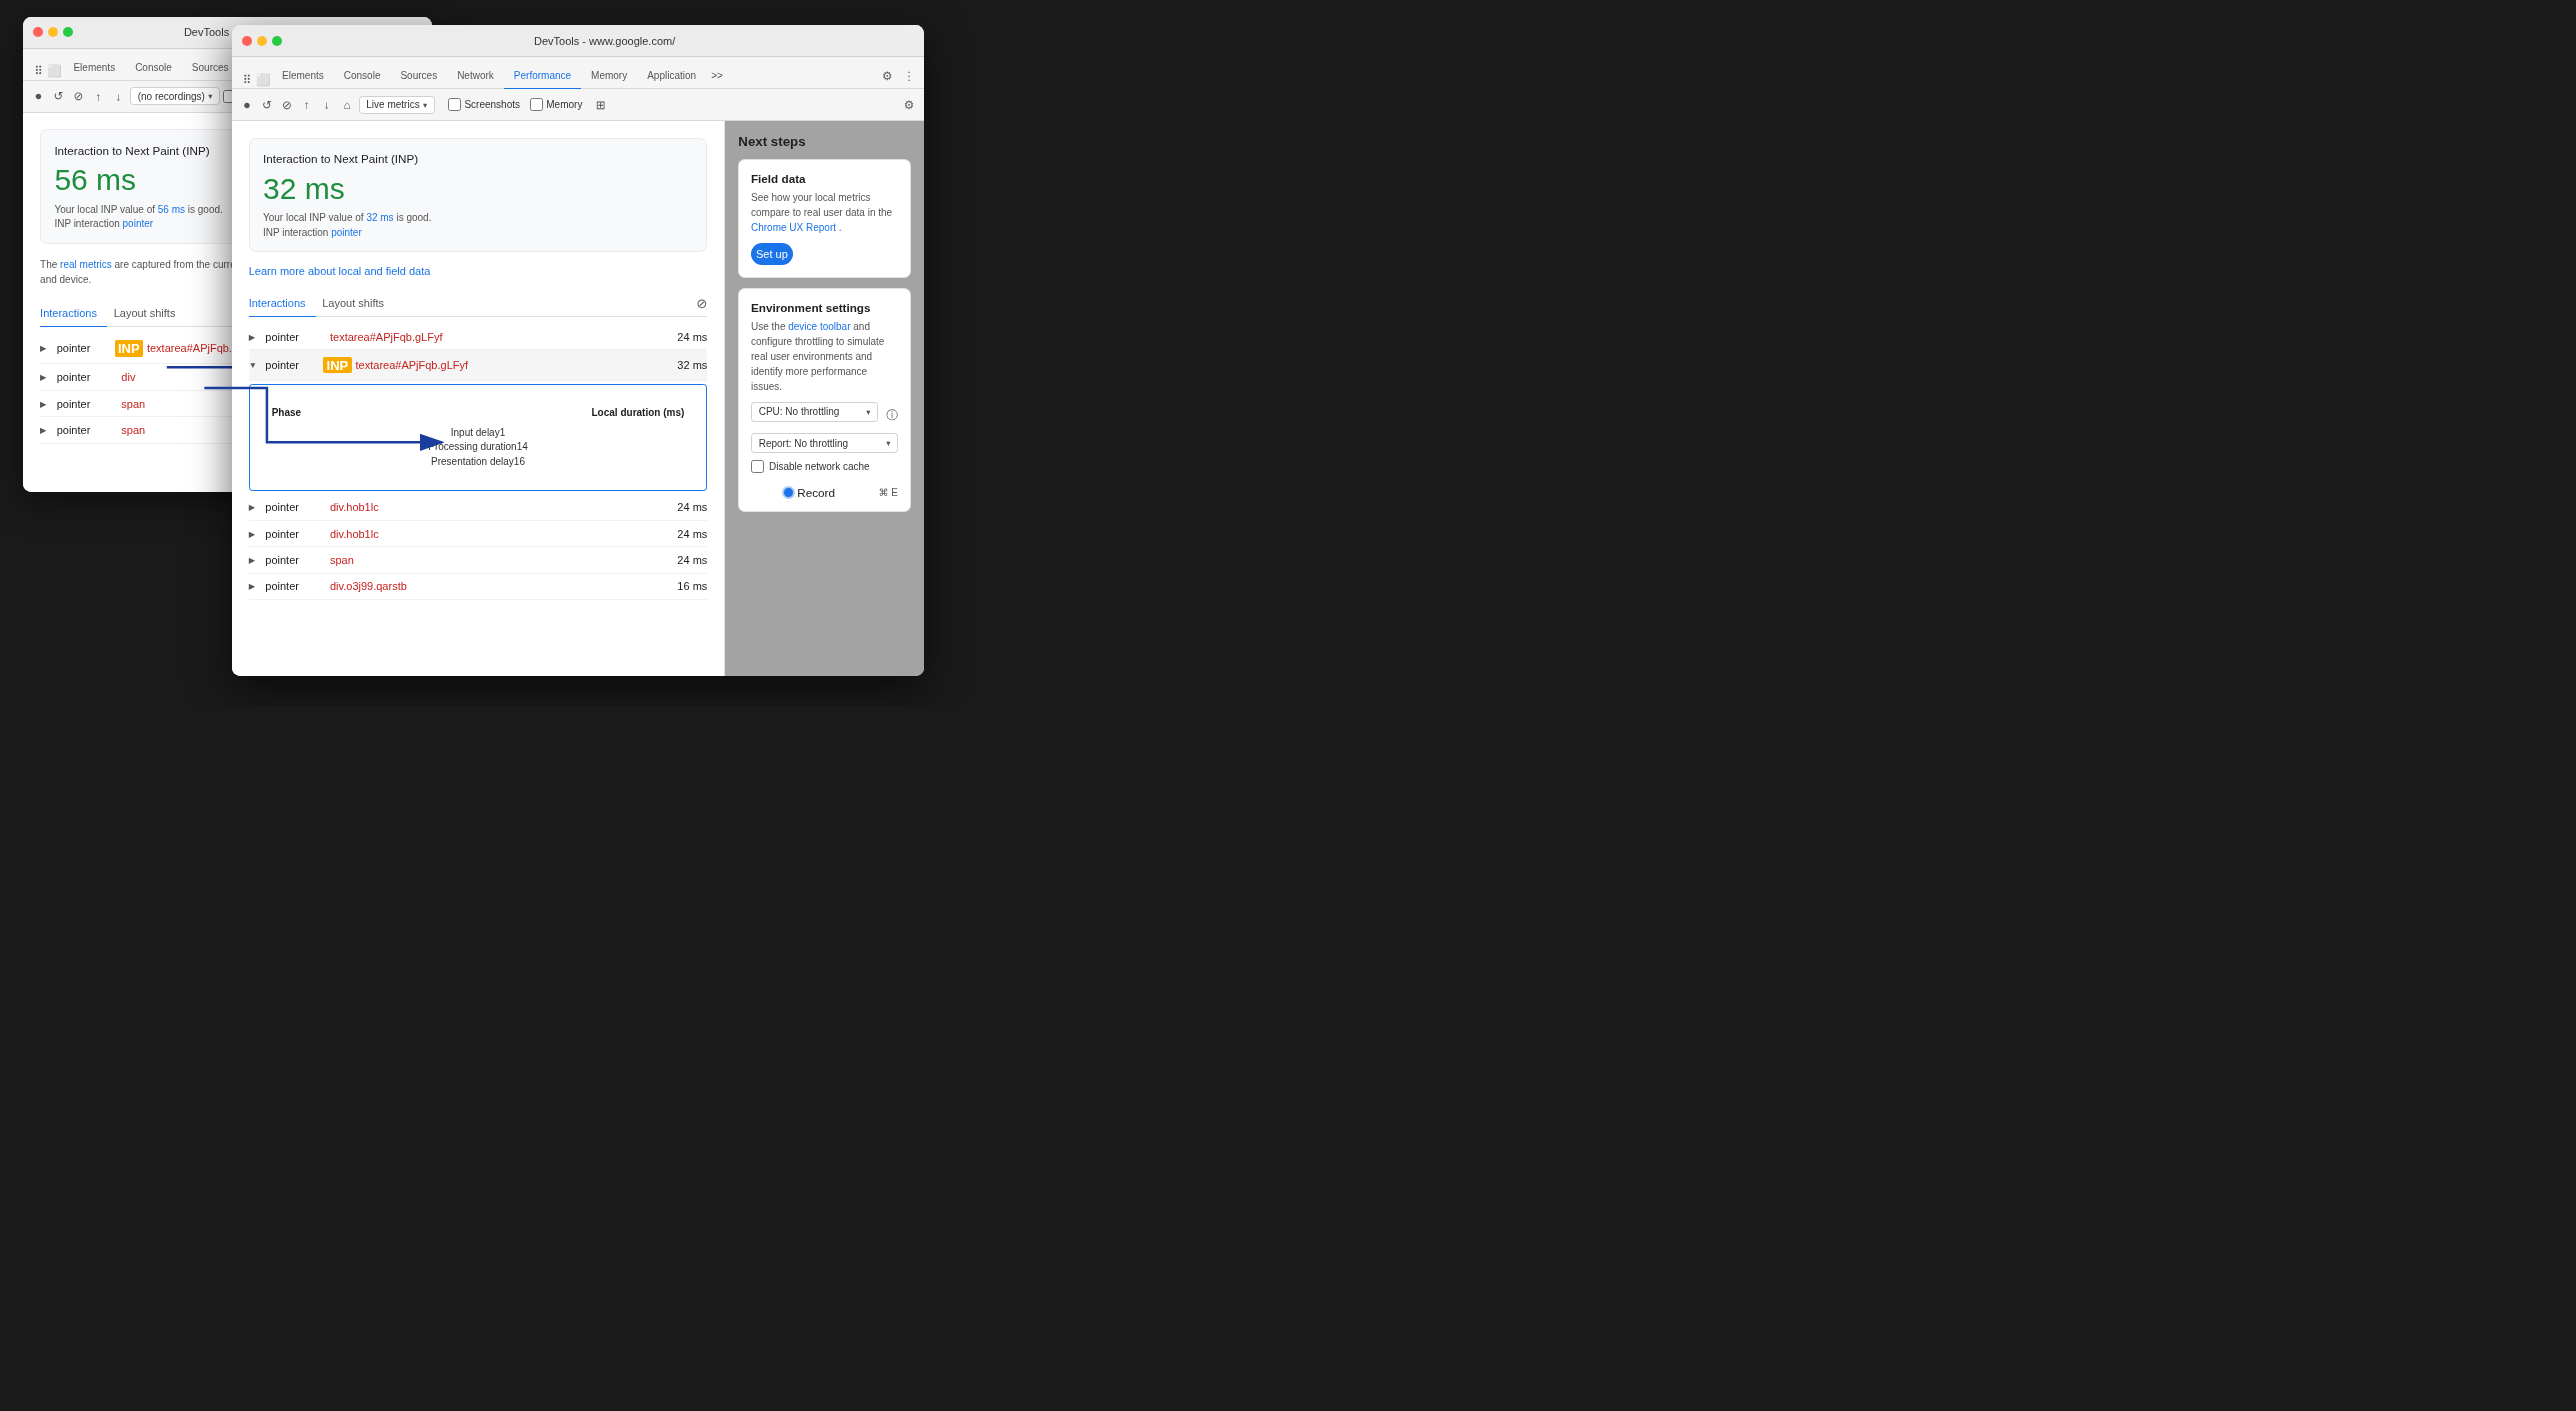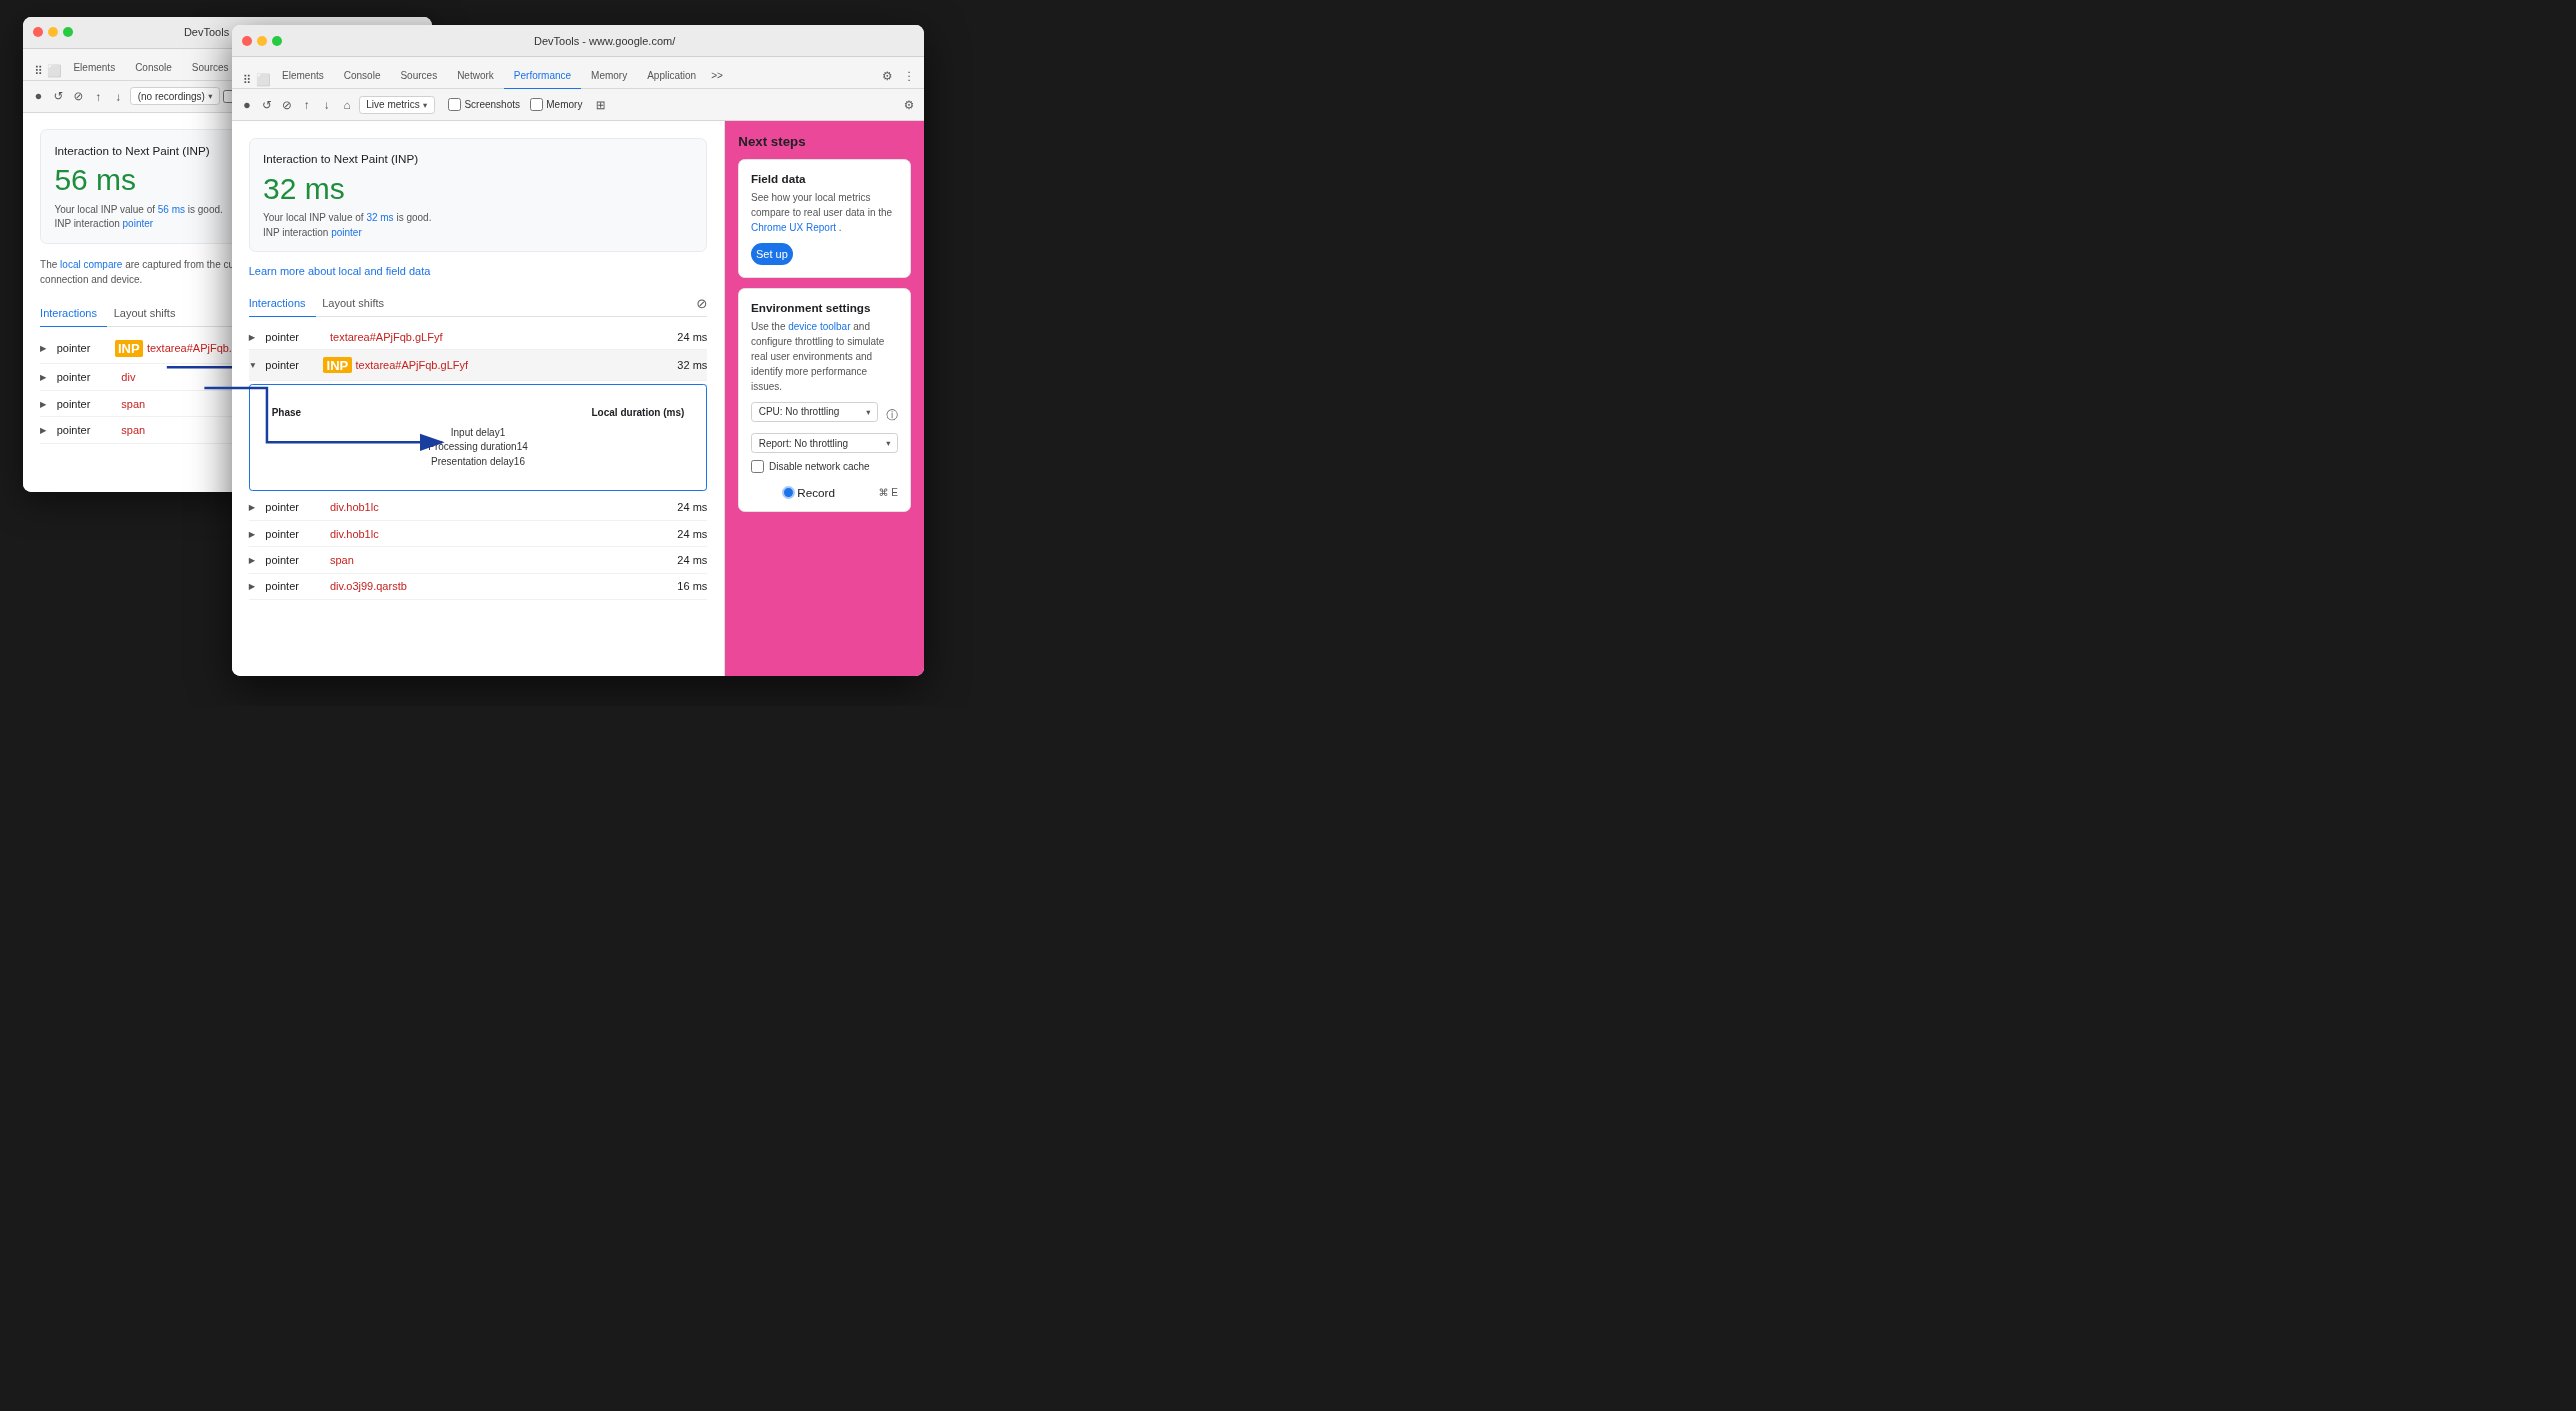--- a/index.html
+++ b/index.html
@@ -175,21 +175,21 @@
     .left-panel {
       flex: 1;
       overflow-y: auto;
       padding: 16.7px;
       background: white;
     }
 
     
     .right-panel {
       width: 200px;
-      background: #ec4899;
+      background: #a3a3a3;
       border-left: 0.8px solid #e0e0e0;
       padding: 13.3px;
       overflow-y: auto;
       flex-shrink: 0;
     }
 
     
     .inp-section {
       background: #f8f9fa;
       border: 0.8px solid #e8eaed;
@@ -543,21 +543,21 @@
         <span> is good.</span>
       </div>
       <div class="inp-interaction">
         <span>INP interaction </span>
         <a href="#" class="inp-link">pointer</a>
       </div>
     </div>
 
     <div class="inp-desc" style="margin-bottom: 13.3px; line-height: 1.5;">
       <span>The </span>
-      <a href="#" class="inp-link">local compare</a>
+      <a href="#" class="inp-link">real metrics</a>
       <span> are captured from the current page using your network connection and device.</span>
     </div>
 
     <div class="section-tabs">
       <div class="section-tab active">Interactions</div>
       <div class="section-tab">Layout shifts</div>
       <div class="section-tab-icon">⊘</div>
     </div>
 
     <div>

